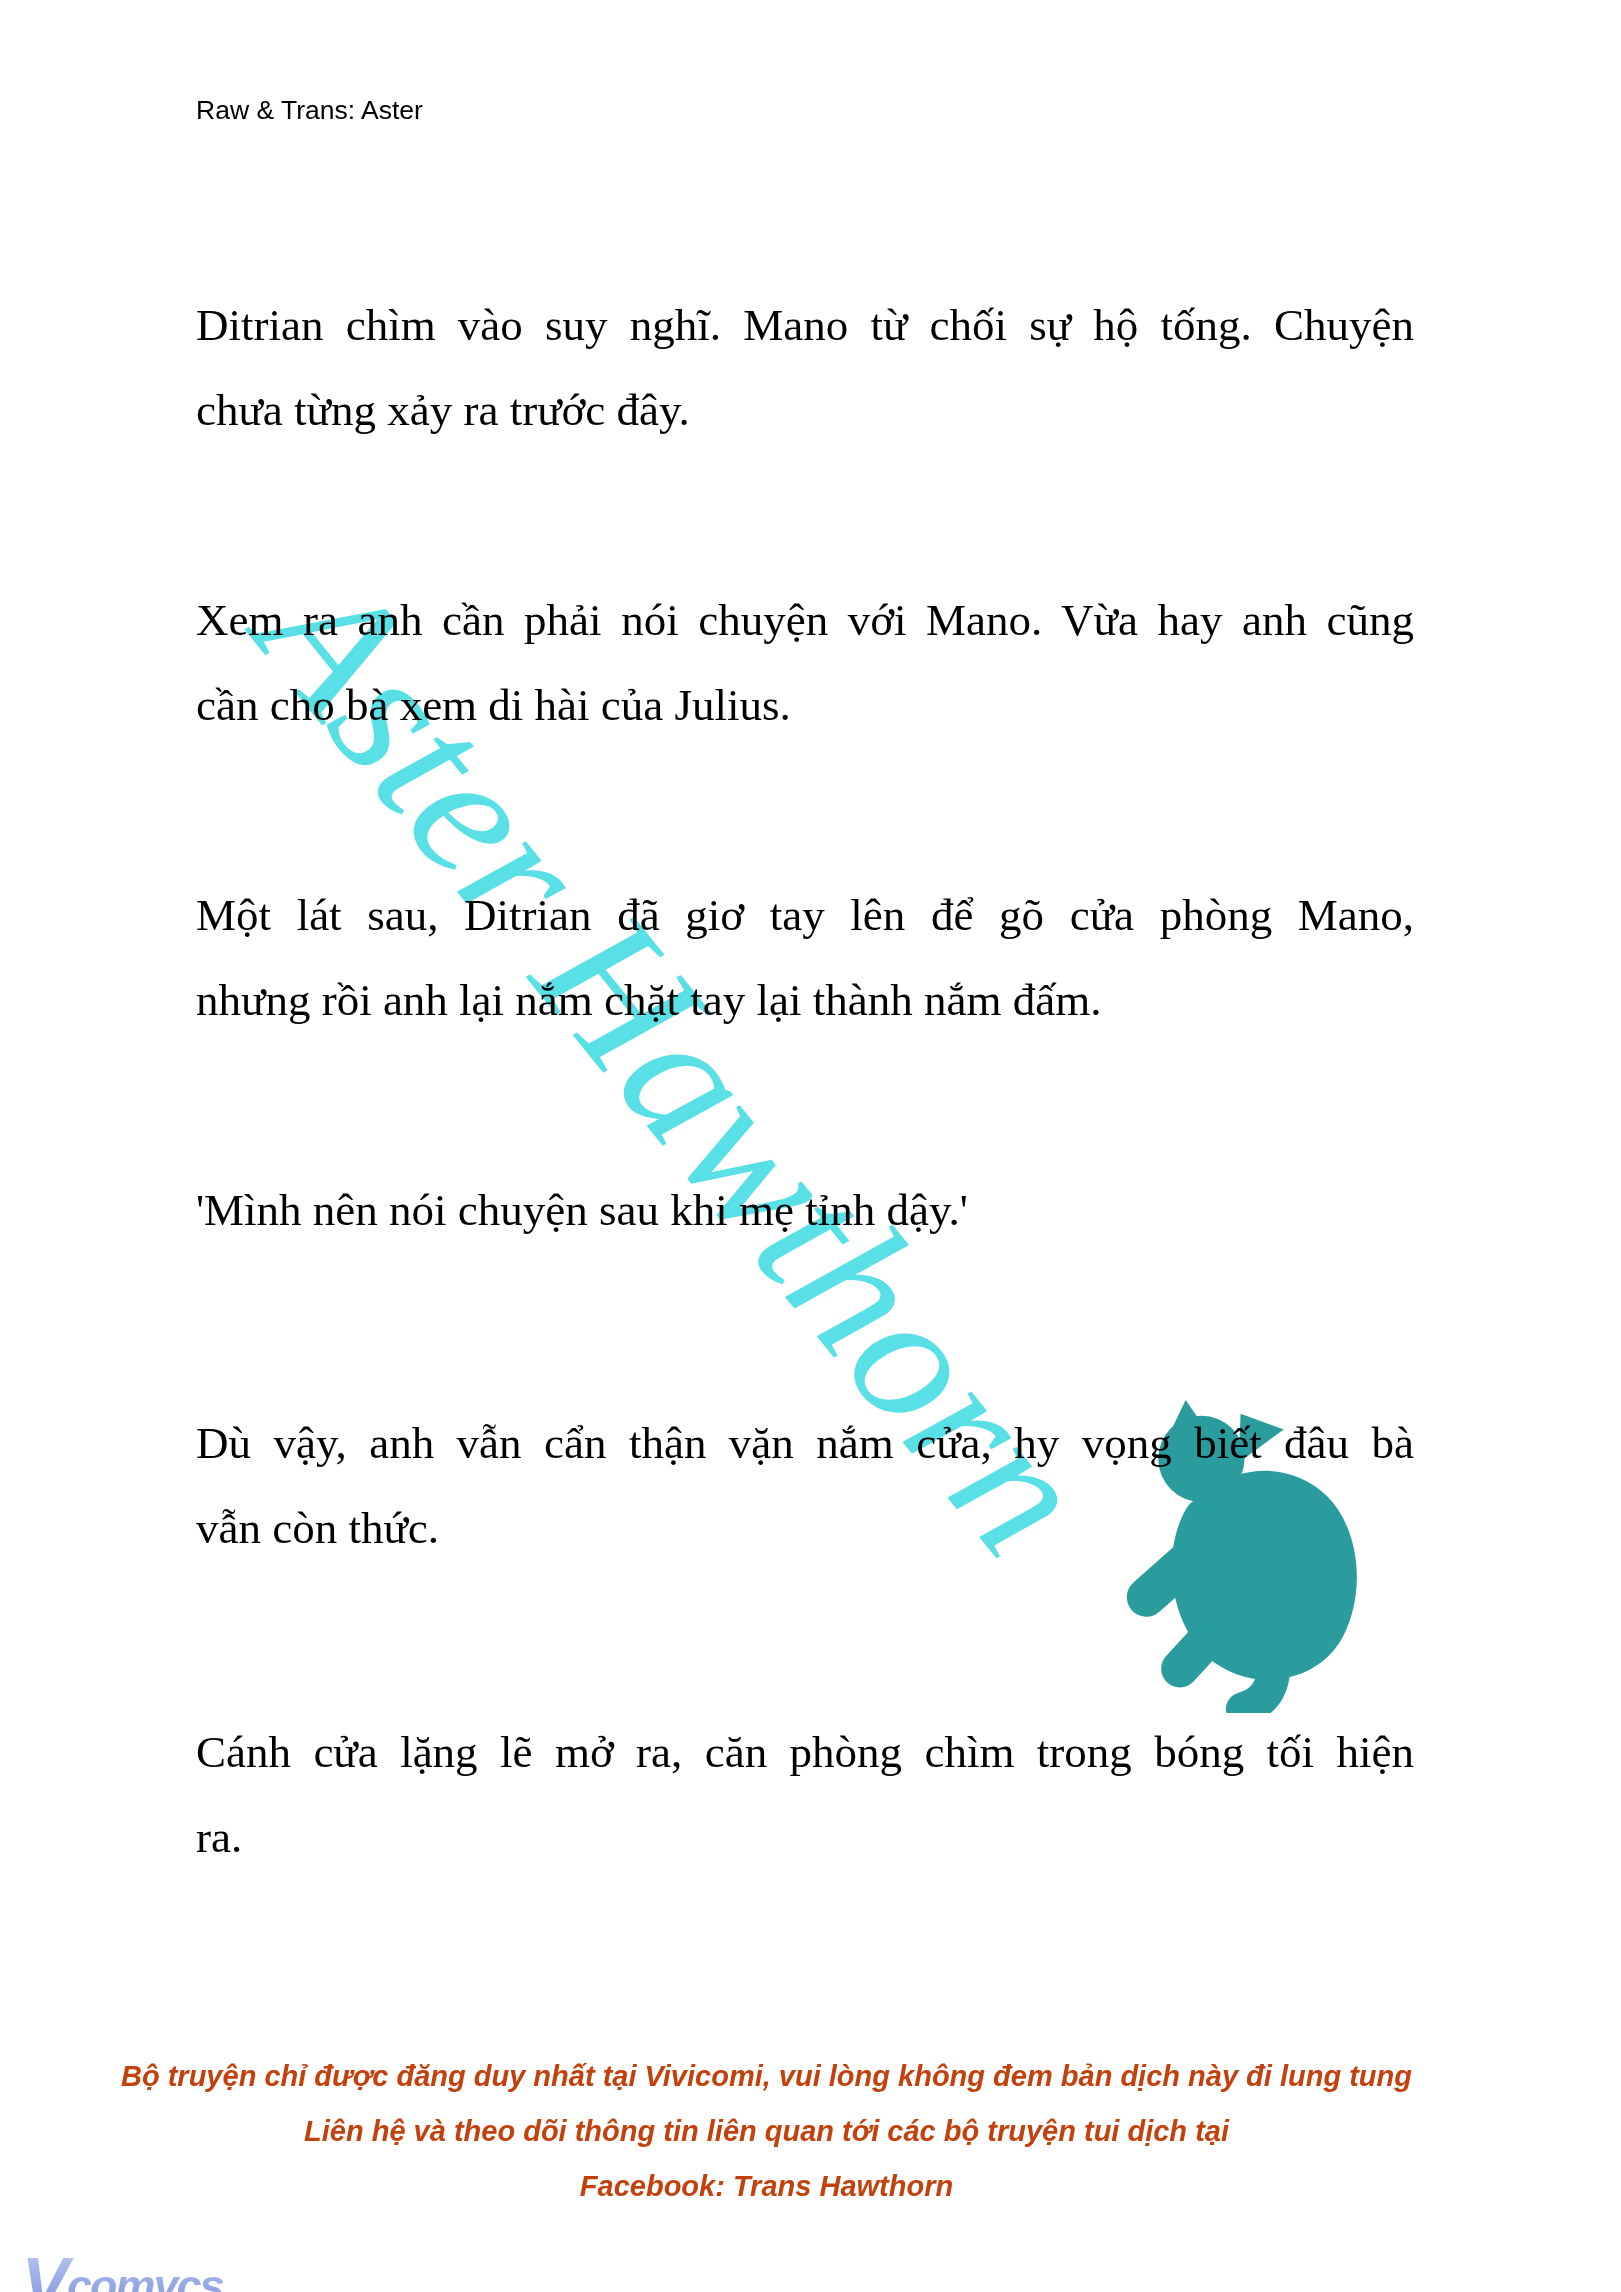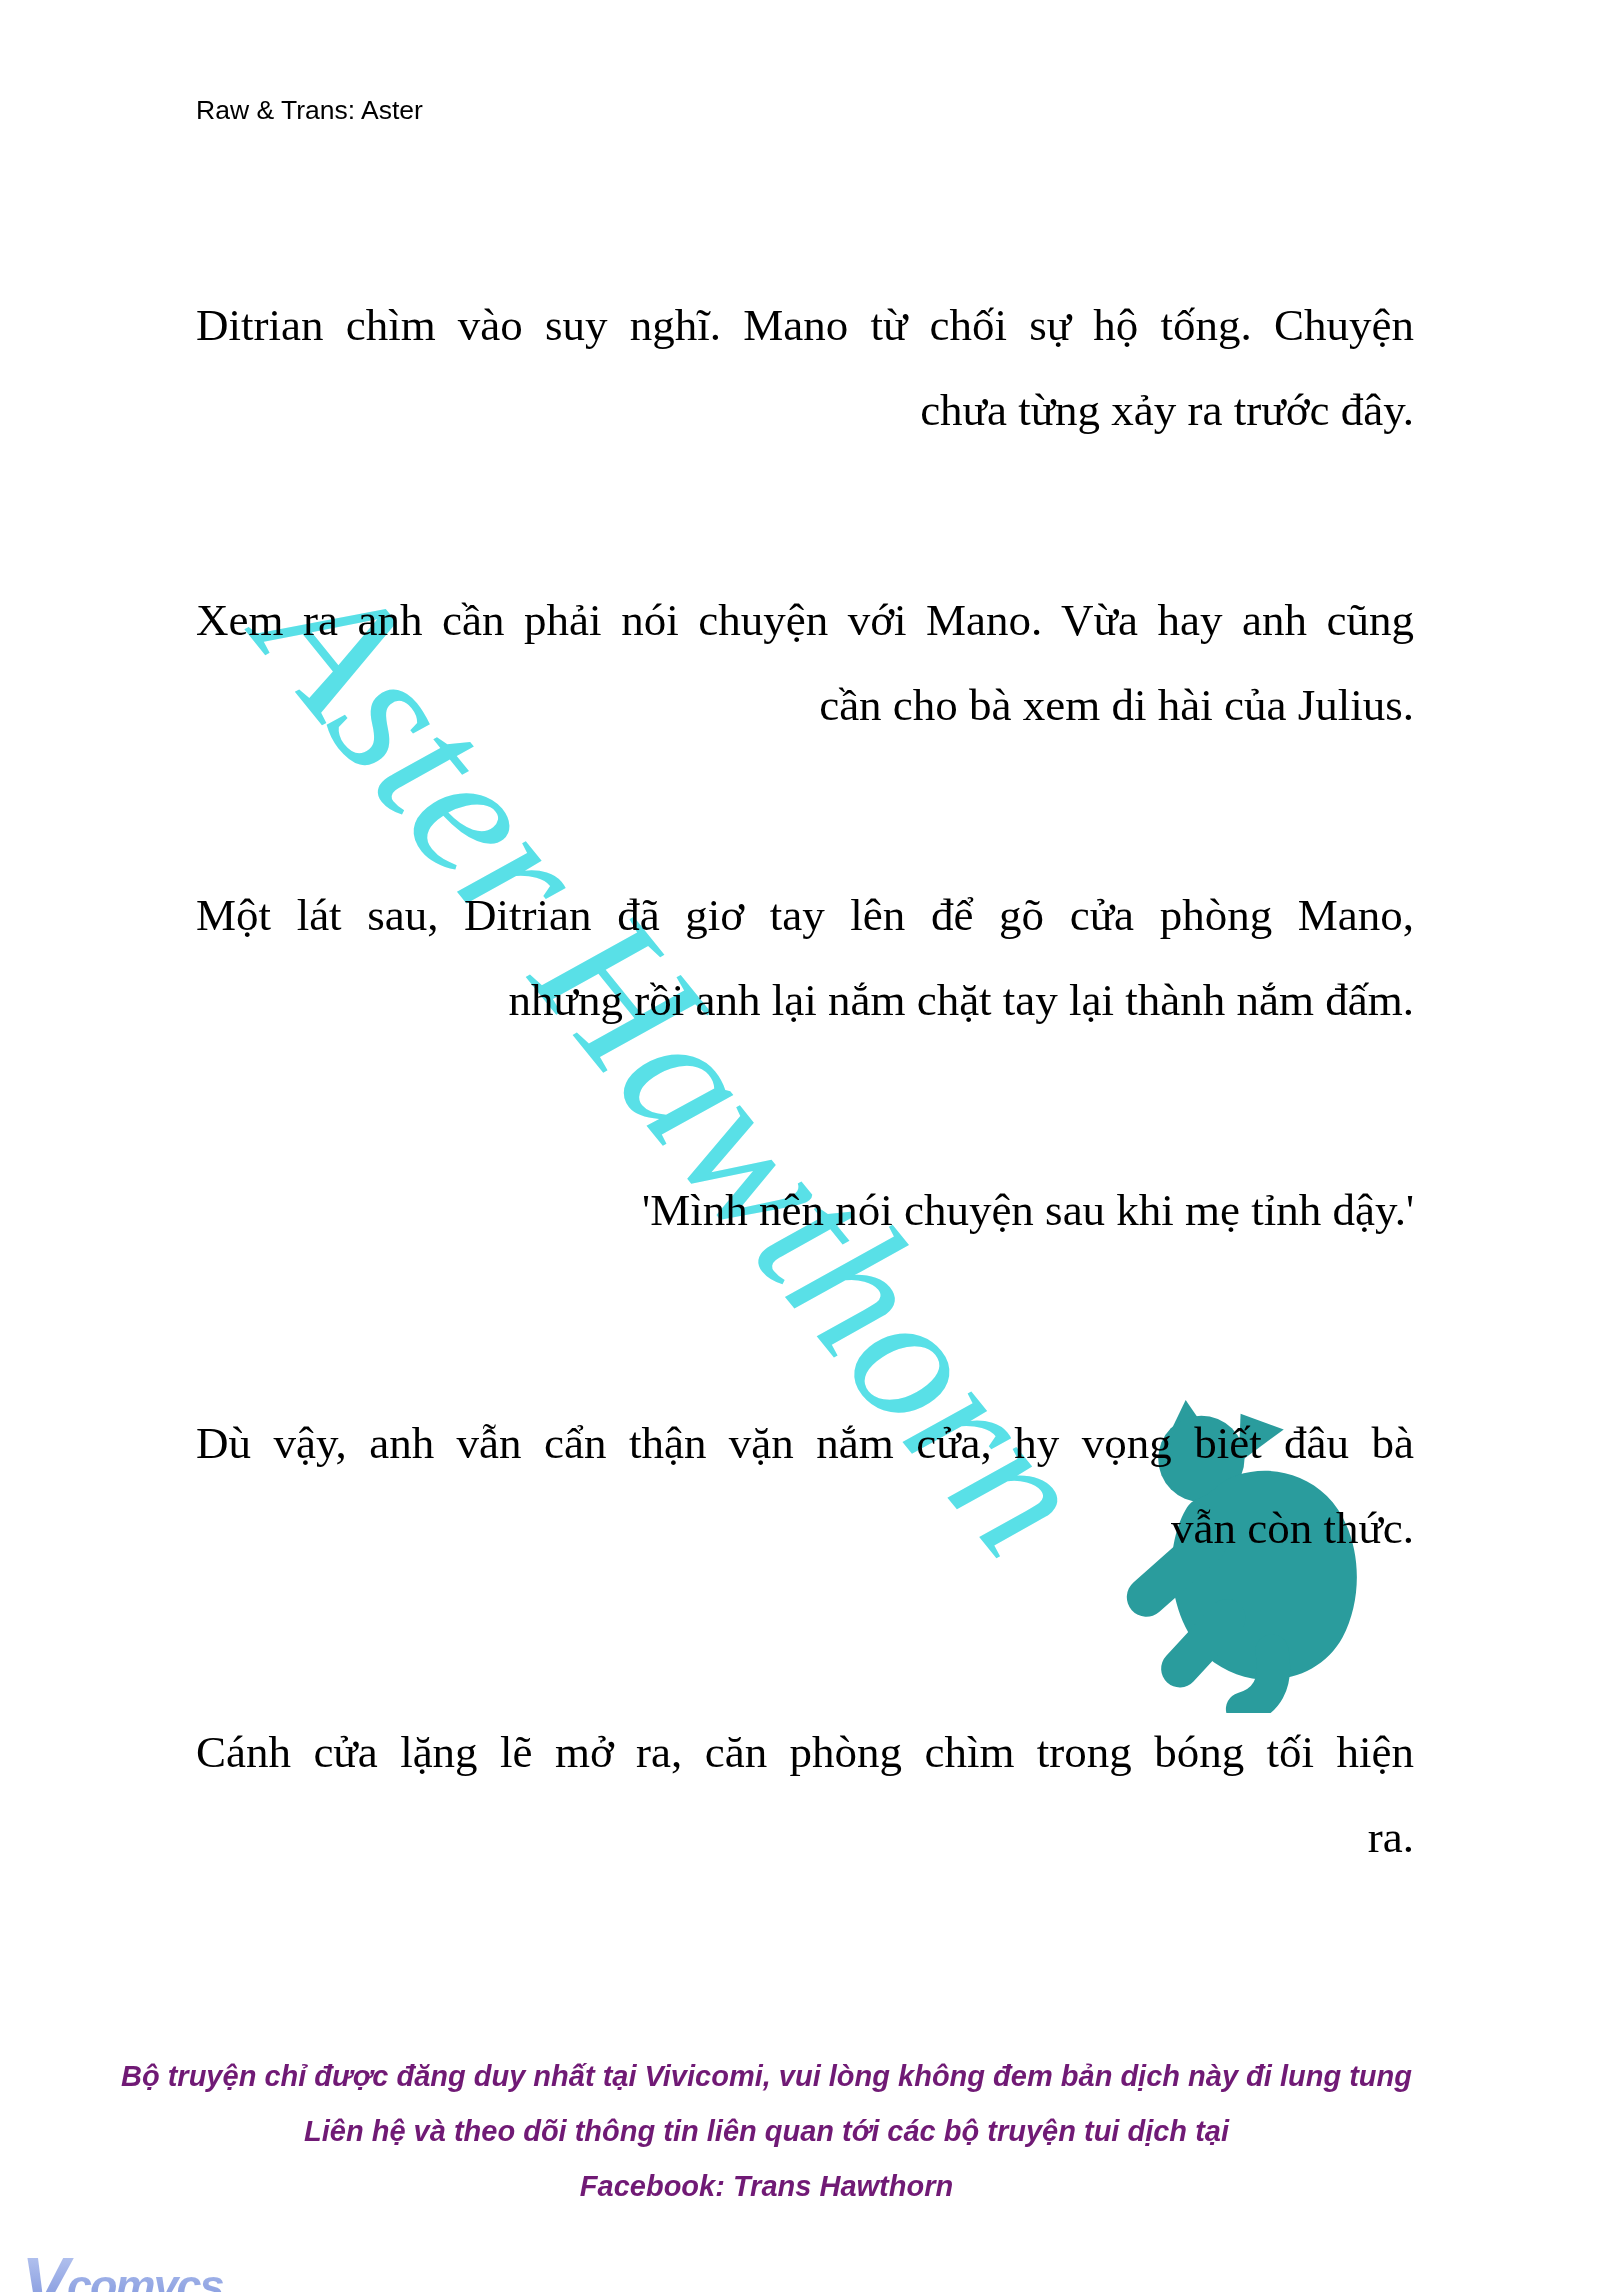--- a/index.html
+++ b/index.html
@@ -57,21 +57,21 @@
     top: 283px;
     width: 1218px;
     z-index: 2;
   }
   .para { margin: 0 0 125px 0; }
   .para:nth-of-type(4) { margin-bottom: 148px; }
   .para:nth-of-type(5) { margin-bottom: 139px; }
   .line {
     font-size: 45px;
     line-height: 85px;
-    text-align: right;
+    text-align: left;
   }
   .line.fill {
     text-align: justify;
     text-align-last: justify;
   }
 
   
   .footer {
     position: absolute;
     left: 0;
@@ -151,21 +151,21 @@
       <div class="para">
         <div class="line fill">Dù vậy, anh vẫn cẩn thận vặn nắm cửa, hy vọng biết đâu bà</div>
         <div class="line">vẫn còn thức.</div>
       </div>
       <div class="para">
         <div class="line fill">Cánh cửa lặng lẽ mở ra, căn phòng chìm trong bóng tối hiện</div>
         <div class="line">ra.</div>
       </div>
     </div>
 
-  <div class="footer" style="color: #701a75;">
+  <div class="footer" style="color: #c2410c;">
     <div>Bộ truyện chỉ được đăng duy nhất tại Vivicomi, vui lòng không đem bản dịch này đi lung tung</div>
     <div>Liên hệ và theo dõi thông tin liên quan tới các bộ truyện tui dịch tại</div>
     <div>Facebook: Trans Hawthorn</div>
   </div>
 
   <div class="logo" style="background-image: linear-gradient(rgb(189, 203, 242), rgb(111, 135, 215)); margin-top: 41px;">
     <span class="logo-v">V</span><span class="logo-rest">comycs</span>
   </div>
 
 </div>

